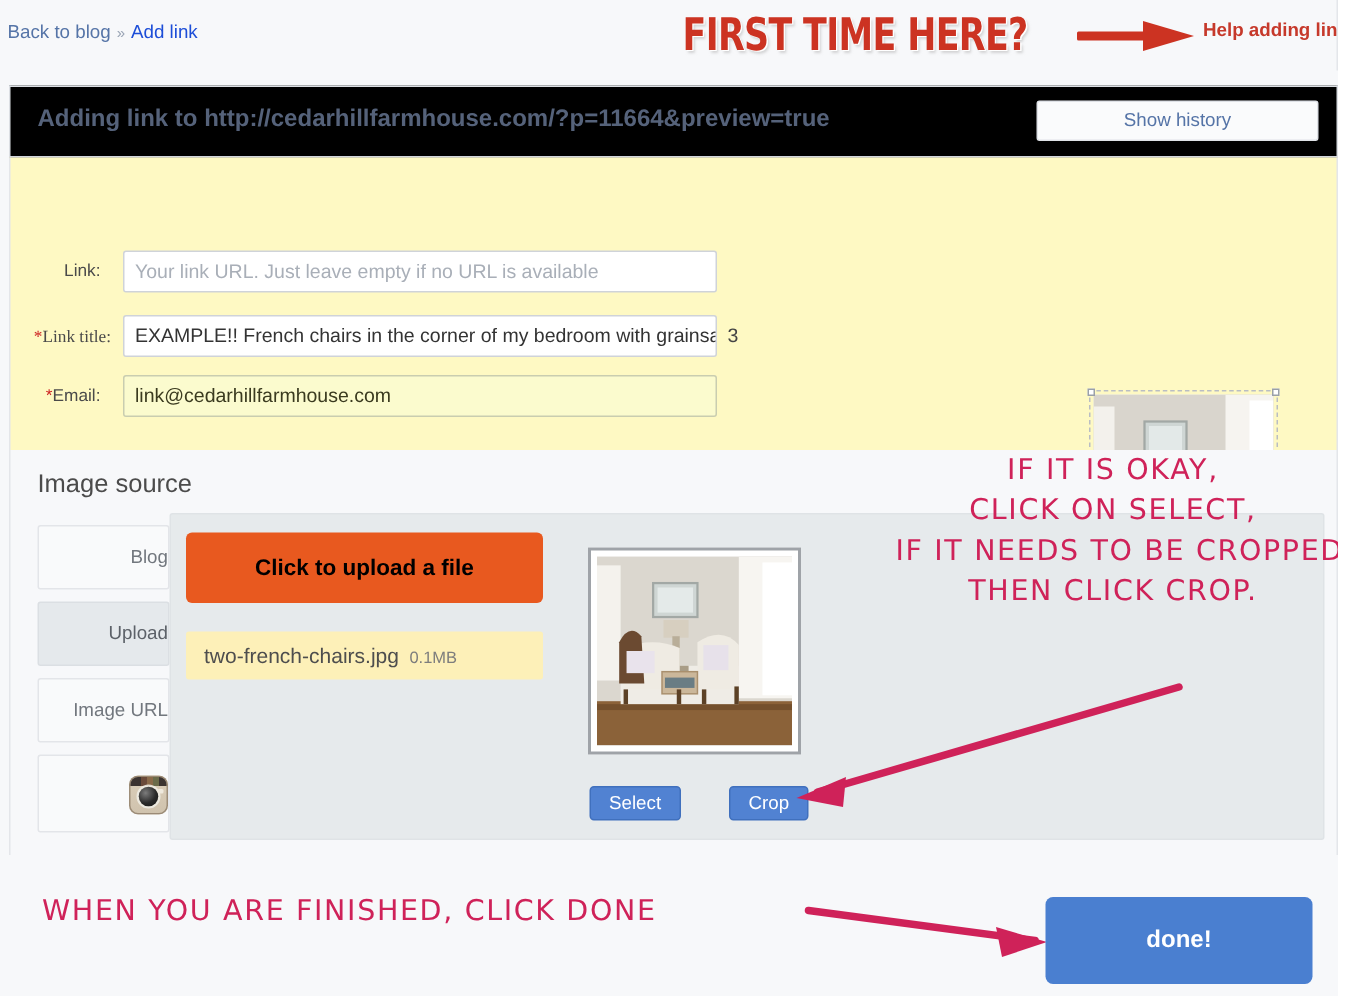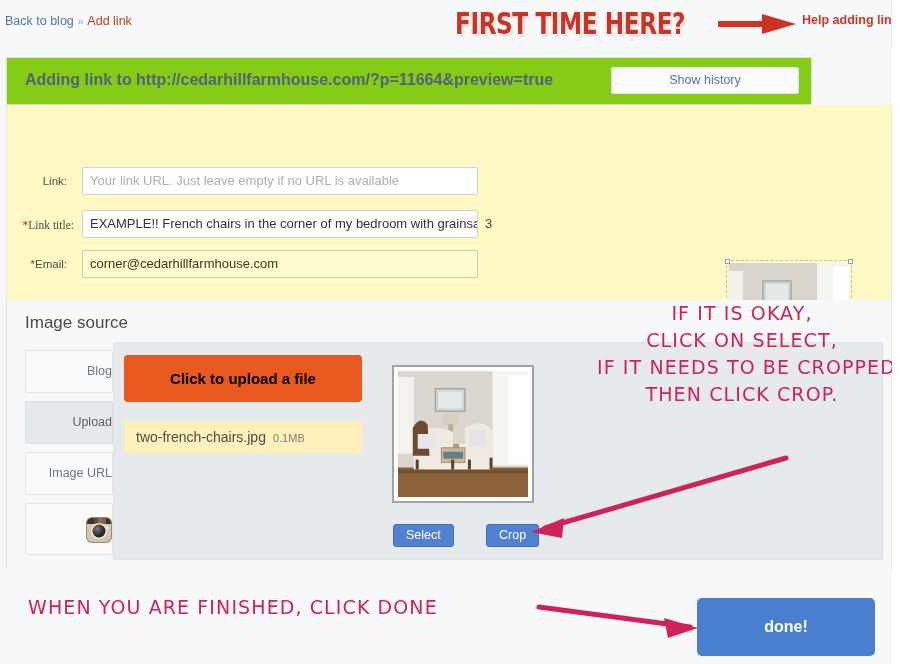--- a/index.html
+++ b/index.html
@@ -36,21 +36,21 @@
   }
   #breadcrumb a {
     color: #5574a7;
     text-decoration: none;
   }
   #breadcrumb .sep {
     color: #9aa5b5;
     margin: 0 4px;
     font-size: 10px;
   }
-  #breadcrumb .current { color: #c2410c; text-align: right; }
+  #breadcrumb .current { color: #1d4ed8; text-align: right; }
 
   
   #first-time-banner {
     position: absolute;
     left: 455px;
     top: 4px;
     width: 280px;
     height: 40px;
     display: flex;
     align-items: center;
@@ -86,23 +86,23 @@
     color: #c6392b;
     text-decoration: none;
     white-space: nowrap;
   }
 
   
   #header-panel {
     position: absolute;
     left: 6px;
     top: 57px;
-    width: 806px;
+    width: 886px;
     height: 48px;
-    background: #84cc16;
+    background: #000000;
     border: 1px solid #dcdfe4;
     border-bottom: 1px solid #d3d6dc;
   }
   #header-title {
     position: absolute;
     left: 18px;
     top: 13px;
     font-size: 16px;
     font-weight: bold;
     color: #55627a;
@@ -469,21 +469,21 @@
 
   <div class="form-row" id="title-label-wrap">
     <span class="form-label"><span class="req">*</span><span>Link title:</span></span>
   </div>
   <div class="form-input" id="title-input">EXAMPLE!! French chairs in the corner of my bedroom with grainsack fa</div>
   <div id="title-counter">3</div>
 
   <div class="form-row" id="email-label-wrap">
     <span class="form-label"><span class="req">*</span><span>Email:</span></span>
   </div>
-  <div class="form-input yellow" id="email-input">corner@cedarhillfarmhouse.com</div>
+  <div class="form-input yellow" id="email-input">link@cedarhillfarmhouse.com</div>
 
   <div id="thumb-crop">
     <div class="photo">
       <svg viewBox="0 0 120 127" preserveAspectRatio="none" style="display:block;width:100%;height:100%">
         <rect x="0" y="0" width="120" height="127" fill="#e6e2dc"></rect>
         <rect x="0" y="0" width="120" height="98" fill="#d9d5cd"></rect>
         <rect x="0" y="8" width="14" height="72" fill="#f3f1ec"></rect>
         <rect x="88" y="0" width="32" height="92" fill="#f6f4f0"></rect>
         <rect x="104" y="4" width="16" height="86" fill="#ffffff"></rect>
         <rect x="0" y="96" width="120" height="31" fill="#8b6239"></rect>

